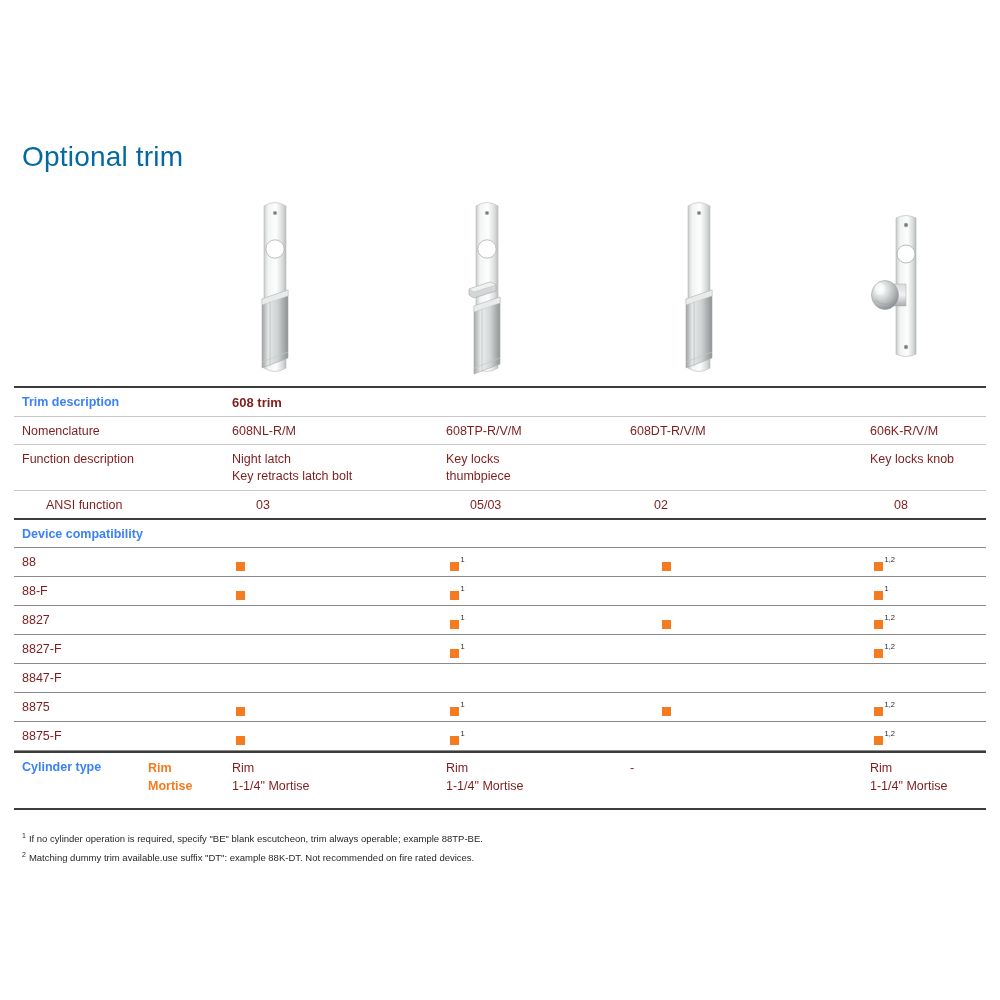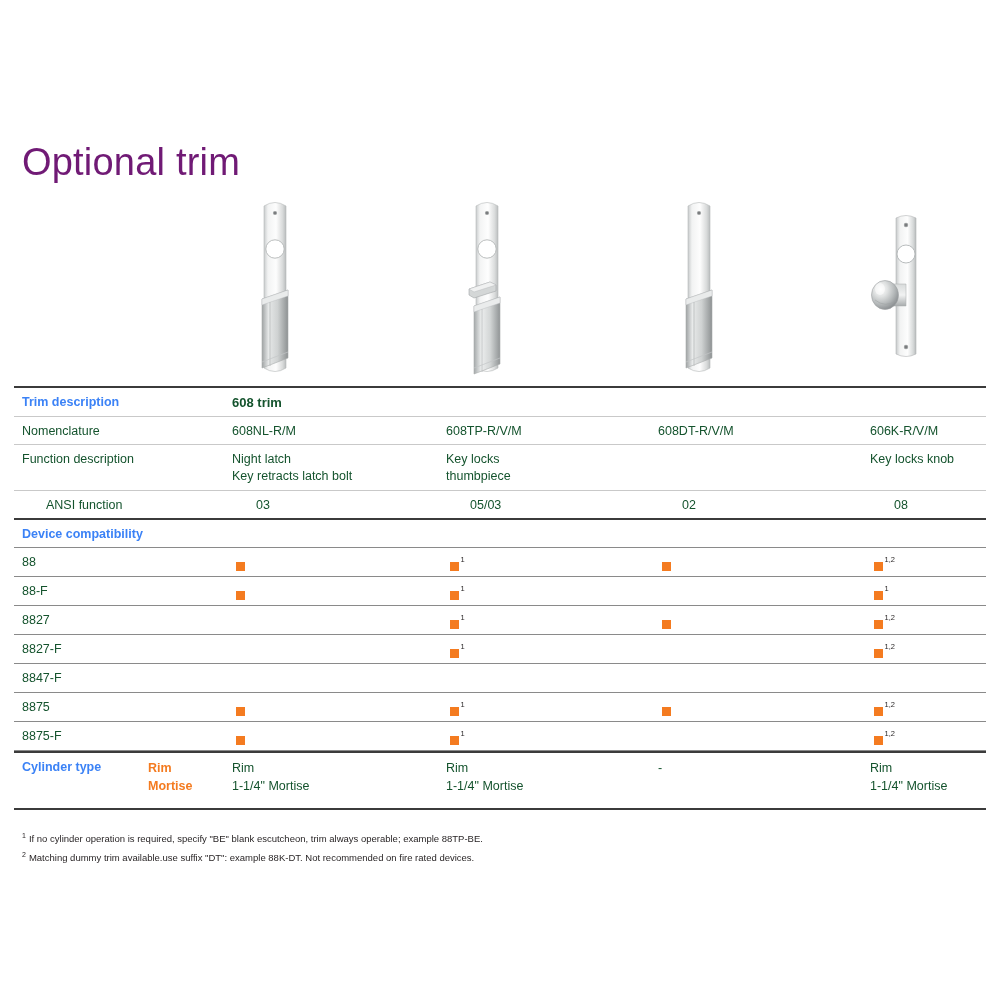--- a/index.html
+++ b/index.html
@@ -18,24 +18,24 @@
     width: 1000px;
     height: 1000px;
     background: #fff;
   }
 
   
   .page-title {
     position: absolute;
     left: 22px;
     top: 142px;
-    font-size: 38px;
+    font-size: 28px;
     font-weight: 400;
     letter-spacing: 0.2px;
-    color: #701a75;
+    color: #0369a1;
     line-height: 1.1;
   }
 
   
   .product-strip {
     position: absolute;
     left: 0;
     top: 192px;
     width: 1000px;
     height: 196px;
@@ -81,28 +81,28 @@
     position: relative;
     display: block;
     width: 100%;
   }
 
   .cell {
     position: absolute;
     top: 0;
     font-size: 12.5px;
     line-height: 17px;
-    color: #14532d;
+    color: #7f1d1d;
     white-space: pre-line;
   }
 
   .c-label { left: 8px;   width: 210px; }
   .c1      { left: 218px; width: 212px; }
   .c2      { left: 432px; width: 212px; }
-  .c3      { left: 644px; width: 212px; }
+  .c3      { left: 616px; width: 212px; }
   .c4      { left: 856px; width: 130px; }
 
   .section-head {
     color: #3b82f6;
     font-weight: bold;
     font-size: 12.5px;
   }
   .bold-val { font-weight: bold; font-size: 13px; }
 
   

